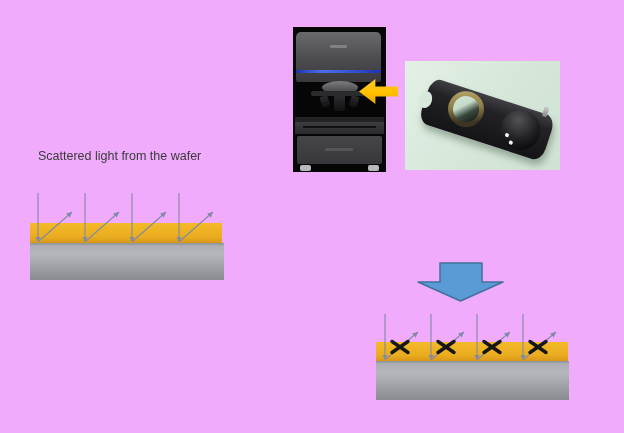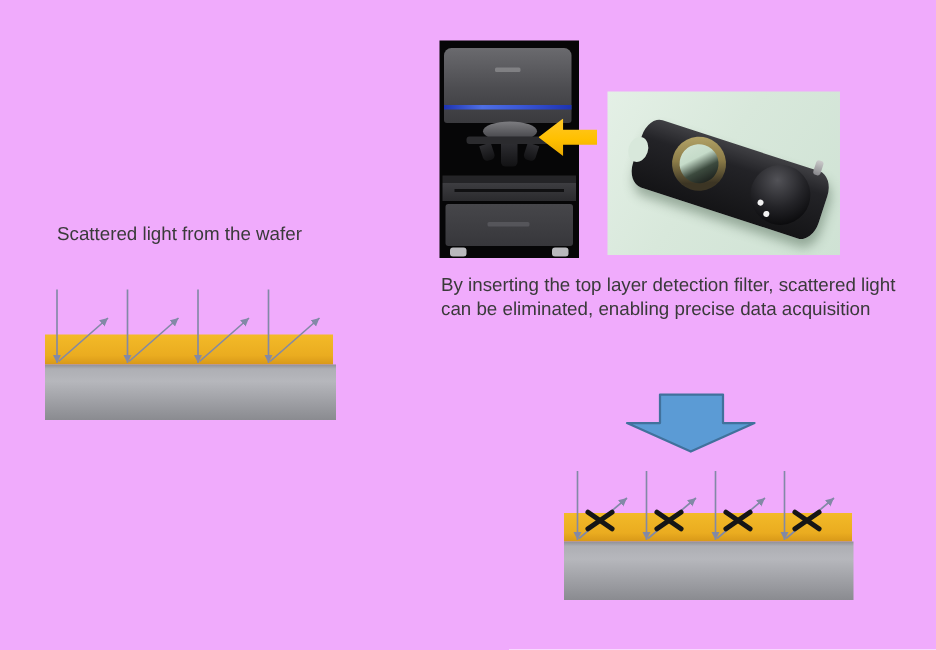--- a/index.html
+++ b/index.html
@@ -132,21 +132,20 @@
       <div class="filter-knob">
         <div class="filter-dot d1"></div>
         <div class="filter-dot d2"></div>
       </div>
       <div class="filter-screw"></div>
     </div>
   </div>
 
   <div class="abs insert-arrow"></div>
 
-  <div class="abs explanation">By inserting the top layer detection filter, scattered light can be eliminated, enabling precise data acquisition</div>
 
   <svg class="abs" style="left:415px;top:261px" width="91" height="42">
     <polygon points="25,2 67,2 67,21 88,21 45.5,40 3,21 25,21" fill="var(--down-arrow-fill)" stroke="var(--down-arrow-edge)" stroke-width="1.5" stroke-linejoin="round"></polygon>
   </svg>
 
   <svg class="abs" style="left:374px;top:312px" width="196" height="92">
     <defs>
       <linearGradient id="lay2" x1="0" y1="0" x2="0" y2="1">
         <stop offset="0%" stop-color="#F3BA28"></stop>
           <stop offset="70%" stop-color="#EAAC20"></stop>

